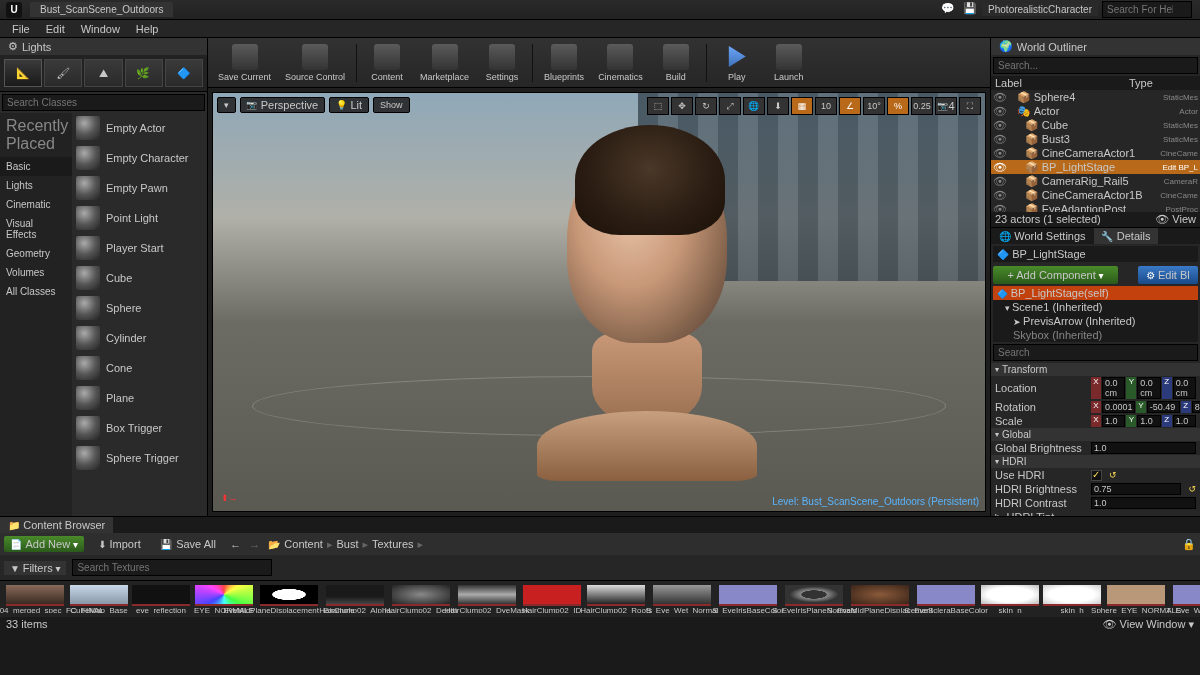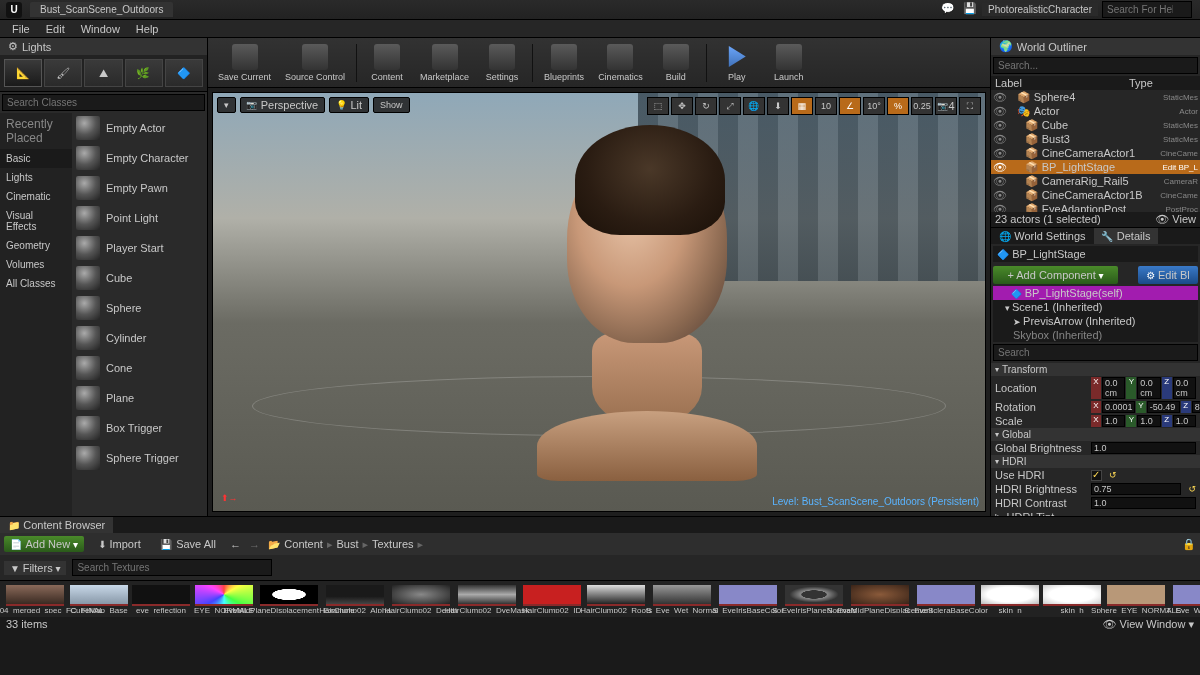--- a/index.html
+++ b/index.html
@@ -26,21 +26,21 @@
 .panel-tab { background:#333; padding:2px 8px; font-size:10px; display:flex; align-items:center; gap:4px; }
 #modes-icons { display:flex; background:#222; padding:4px; gap:2px; border-bottom:1px solid #000;}
 #modes-icons .micon { flex:1; height:28px; background:linear-gradient(#3a3a3a,#2a2a2a); border:1px solid #444; display:flex; align-items:center; justify-content:center; }
 #modes-icons .micon.active { background:linear-gradient(#3a3a3a,#1a1a1a); border-color:#555;}
 .search-box { background:#1a1a1a; border:1px solid #000; padding:2px 18px 2px 4px; margin:2px; font-size:10px; position:relative;}
 .search-box::after { content:"🔍"; position:absolute; right:4px; top:1px; font-size:9px; opacity:.6;}
 #modes-body { display:flex; flex:1; overflow:hidden;}
 #modes-cats { width:72px; background:#222; }
 #modes-cats .cat { padding:4px 6px; font-size:10px; cursor:pointer; }
 #modes-cats .cat.active { background:#1a1a1a; }
-#modes-cats .cat.header { color:#888; font-size:12px;}
+#modes-cats .cat.header { color:#888; font-size:16px;}
 #modes-list { flex:1; background:#2a2a2a; overflow-y:auto;}
 .actor-item { display:flex; align-items:center; padding:3px 4px; gap:6px; cursor:grab;}
 .actor-item .thumb { width:24px; height:24px; background:radial-gradient(circle at 35% 30%,#aaa 0%,#555 50%,#222 100%); border-radius:2px; }
 
 
 #center { flex:1; display:flex; flex-direction:column; background:#1e1e1e; }
 #toolbar { height:50px; background:linear-gradient(#323232,#262626); display:flex; align-items:center; padding:0 4px; border-bottom:1px solid #000; gap:2px;}
 .tbtn { display:flex; flex-direction:column; align-items:center; justify-content:center; padding:2px 6px; min-width:50px; height:46px; cursor:pointer; }
 .tbtn .ticon { width:26px; height:26px; background:linear-gradient(#5a5a5a,#333); border-radius:3px; margin-bottom:2px;}
 .tbtn .tlabel { font-size:9px; white-space:nowrap;}
@@ -82,21 +82,21 @@
 #details { flex:1; display:flex; flex-direction:column; overflow:auto;}
 .detail-tabs { display:flex; background:#1a1a1a;}
 .detail-tabs .dt { padding:2px 8px; font-size:10px;}
 .detail-tabs .dt.active { background:#333;}
 .obj-name { background:#1a1a1a; margin:2px; padding:2px 4px; font-size:10px;}
 .add-comp { display:flex; gap:20px; margin:2px;}
 .add-comp .btn { flex:1; background:linear-gradient(#4a8a2a,#2a5a1a); padding:3px 6px; font-size:10px; color:#fff; text-align:center; border-radius:2px;}
 .add-comp .btn.blue { background:linear-gradient(#3a7ac8,#1a4a88); flex:0 0 60px;}
 .comp-list { background:#1a1a1a; margin:0 2px;}
 .comp-list .citem { padding:1px 4px 1px 12px; font-size:9px;}
-.comp-list .citem.root { padding-left:18px; background:#a21caf;}
+.comp-list .citem.root { padding-left:4px; background:#c2410c;}
 .section-head { background:#333; padding:1px 4px; font-size:10px; display:flex; align-items:center; gap:3px;}
 .section-head::before{content:"▾"; font-size:8px;}
 .prop-row { display:flex; align-items:center; padding:1px 4px; font-size:9px; gap:4px;}
 .prop-row .plbl { flex:0 0 92px; }
 .prop-row .pval { flex:1; display:flex; gap:1px;}
 .num-field { background:#111; border:1px solid #000; padding:0 2px; font-size:9px; flex:1; min-width:0;}
 .axis-x{background:#7a2a2a;} .axis-y{background:#2a5a2a;} .axis-z{background:#2a3a7a;}
 .axis-badge{width:10px;text-align:center;font-size:8px;color:#fff;padding:0 1px;}
 .chk { width:11px; height:11px; background:#111; border:1px solid #444; display:inline-block; position:relative;}
 .chk.on::after{content:"✓";position:absolute;top:-2px;left:0;font-size:10px;color:#ffda55;}

